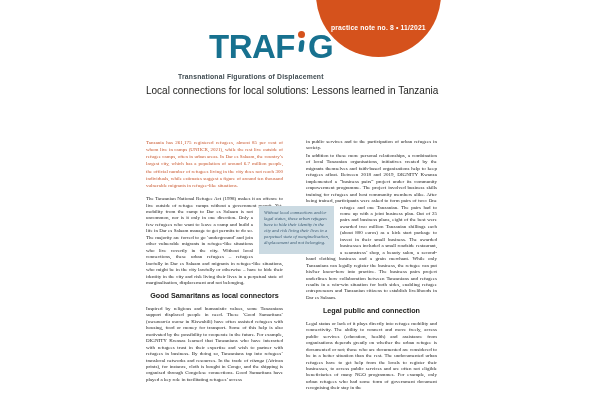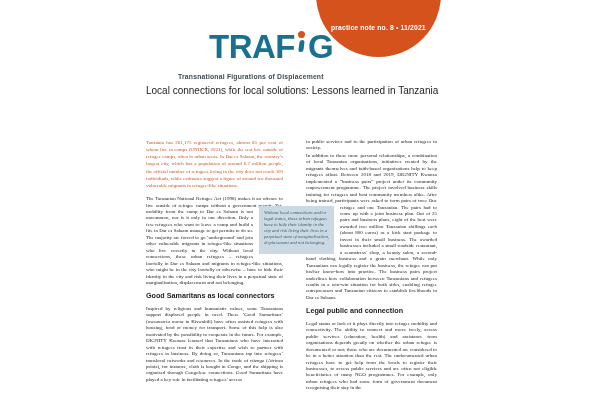--- a/index.html
+++ b/index.html
@@ -50,21 +50,21 @@
     font-family:"Liberation Serif",serif;font-size:5px;line-height:6.45px;
     text-align:justify;}
   .col-left{left:146px;width:137px;}
   .col-right{left:306px;width:131px;}
   .col p{margin:0 0 6px 0;}
   .intro{color:#c8552b;line-height:7.15px;margin-bottom:7px !important;}
   .col .tight{margin-bottom:1px;}
   .sec-heading{
     font-family:"Liberation Sans",sans-serif;
     font-size:7.2px;font-weight:700;color:#1c1c1a;
-    margin:7px 0 6px 0;text-align:left;
+    margin:7px 0 6px 0;text-align:center;
   }
   .wrapR{float:right;width:27px;height:50px;margin-left:3px;}
   .wrapL{float:left;width:31px;height:50px;margin-right:3px;}
   .it{font-style:italic;}
 
   
   .pullquote{
     position:absolute;left:259px;top:206px;width:75px;height:48px;
     background:#cbdae2;box-sizing:border-box;padding:4px 5px;
     font-family:"Liberation Serif",serif;font-style:italic;

